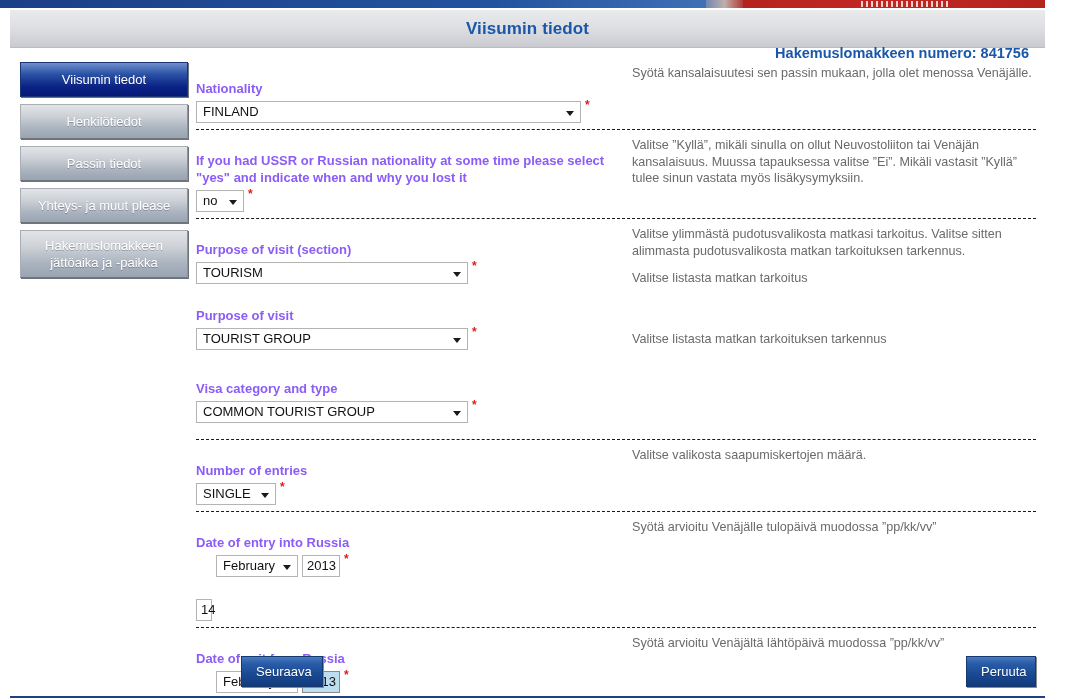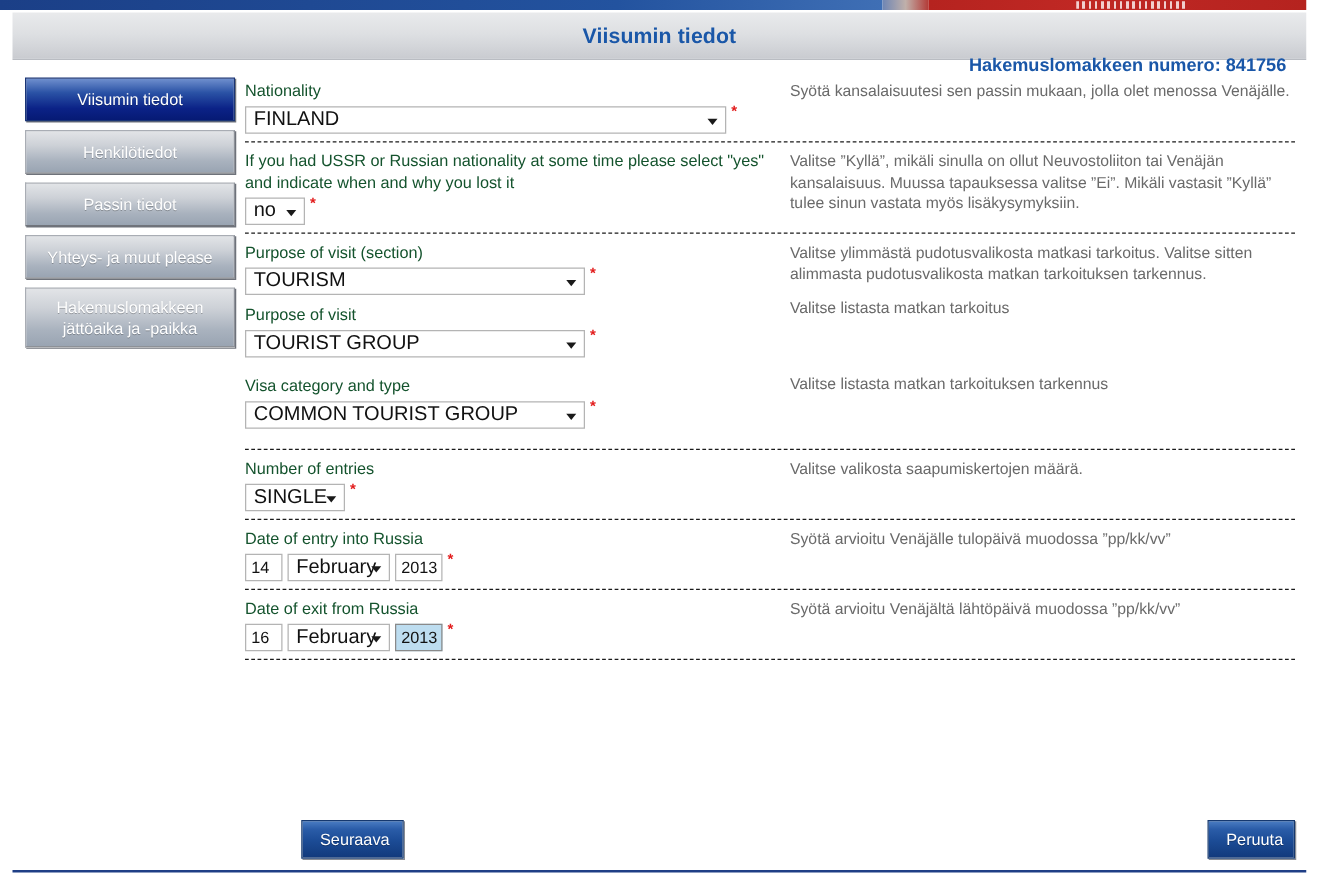--- a/index.html
+++ b/index.html
@@ -147,40 +147,40 @@
 
   .divider {
     border-top: 1px dashed #1a1a1a;
     height: 0;
     margin: 0;
     width: 840px;
   }
 
   .flabel {
     font-size: 13px;
-    font-weight: normal;
-    color: #14532d;
+    font-weight: bold;
+    color: #8b5cf6;
     line-height: 17px;
-    margin: 0 0 4px 0;
+    margin: 16px 0 4px 0;
   }
 
   .field-line {
     display: flex;
     align-items: flex-start;
   }
 
   
   .sel {
     position: relative;
     display: inline-block;
     background: #ffffff;
     border: 1px solid #b4b4b4;
     height: 22px;
     box-sizing: border-box;
-    font-size: 16px;
+    font-size: 13px;
     color: #111;
     line-height: 20px;
     padding: 0 22px 0 6px;
     white-space: nowrap;
     cursor: pointer;
   }
   .sel .caret {
     position: absolute;
     right: 6px;
     top: 9px;
@@ -201,21 +201,21 @@
     background: #ffffff;
     border: 1px solid #b4b4b4;
     height: 22px;
     box-sizing: border-box;
     font-size: 13px;
     color: #111;
     line-height: 20px;
     padding: 0 4px;
     text-align: left;
   }
-  .txt.w-day  { width: 30px; }
+  .txt.w-day  { width: 16px; margin-top: 44px; }
   .txt.w-year { width: 38px; }
   .txt.selected {
     background: #bdddf0;
     border-color: #8a8a8a;
   }
 
   .req {
     color: #e21b1b;
     font-size: 12px;
     font-weight: bold;

